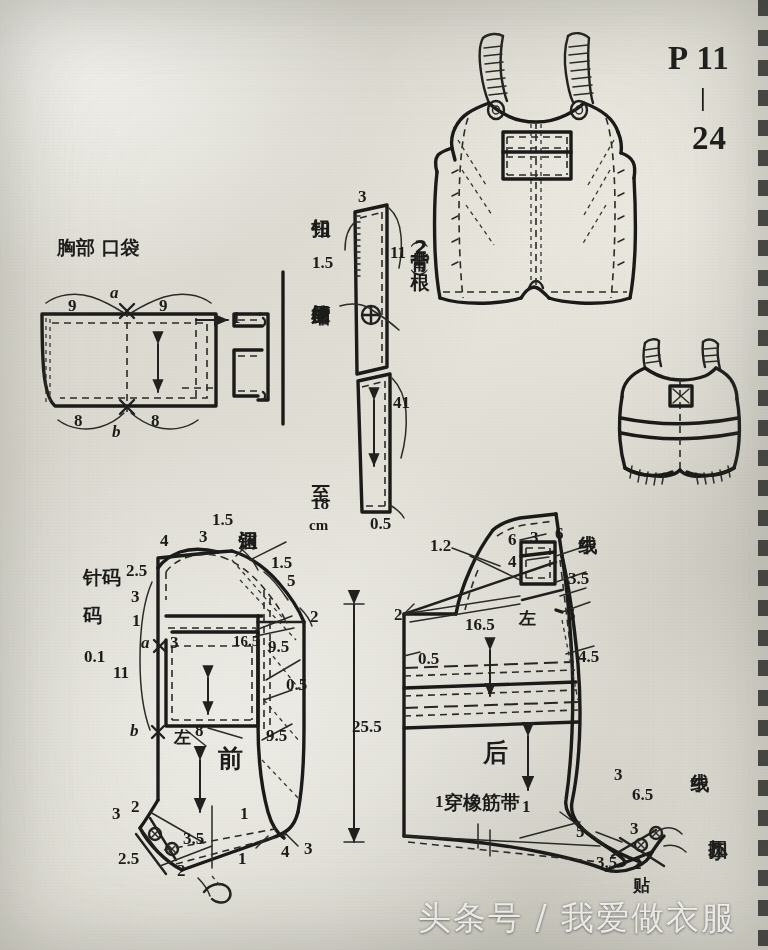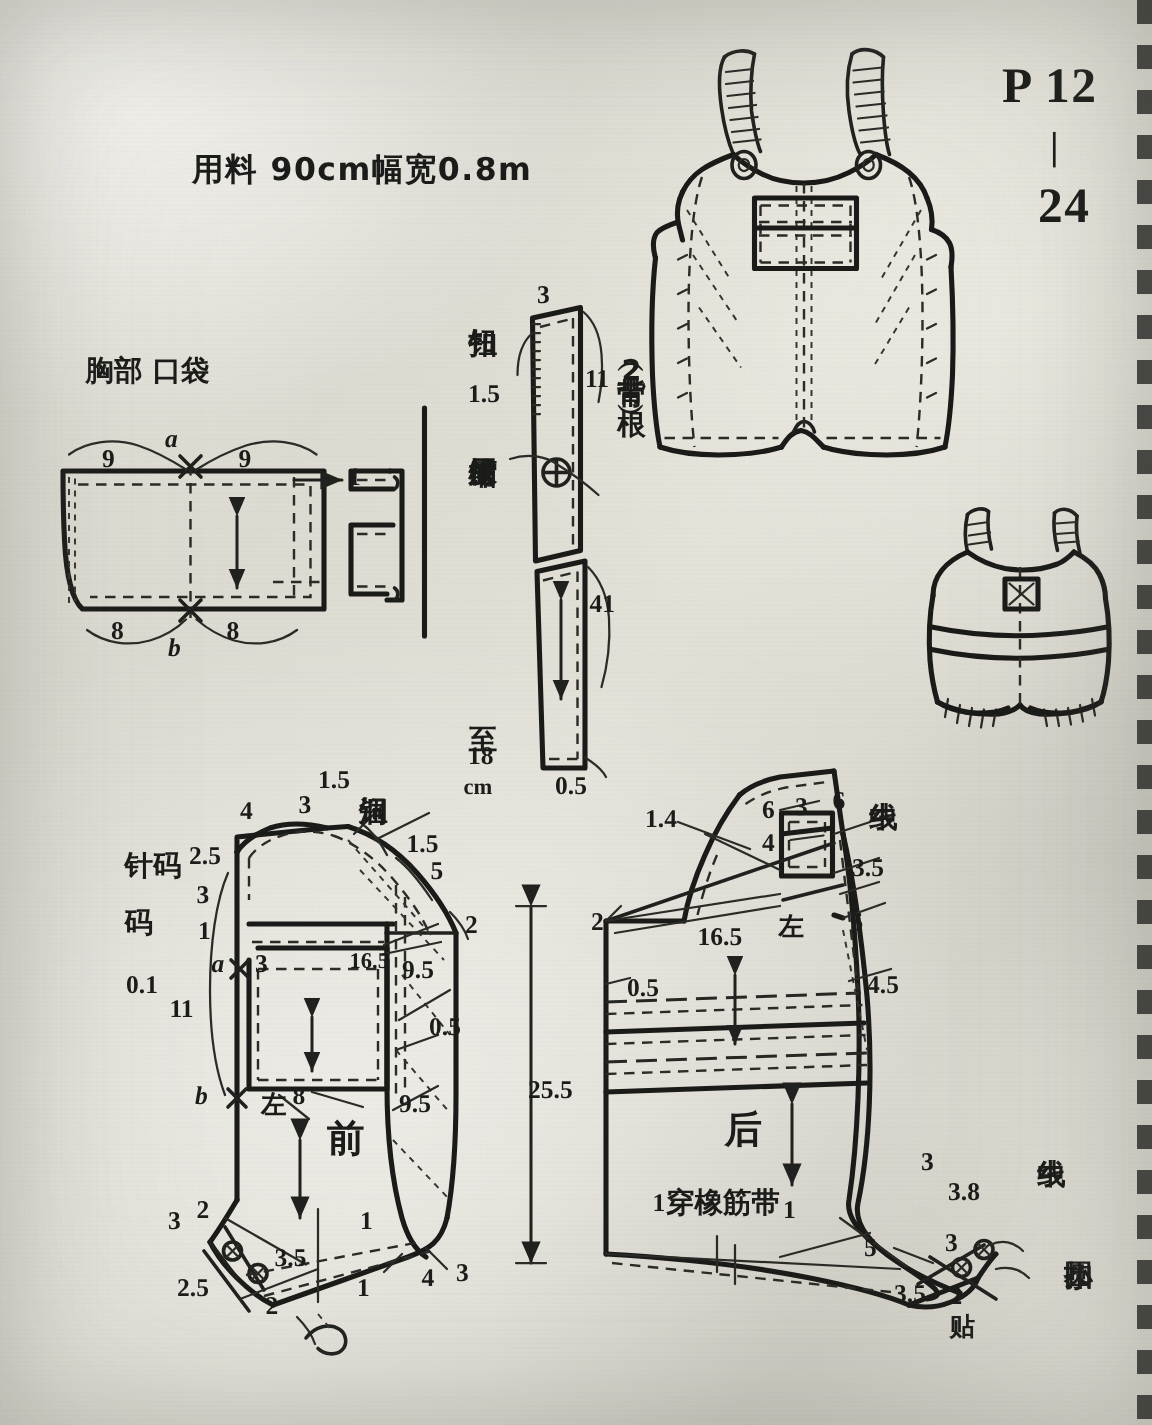--- a/index.html
+++ b/index.html
@@ -383,23 +383,22 @@
 
       <path class="sm" d="M404,656 L420,652"></path>
       <path class="sm" d="M404,614 L414,604"></path>
       <path class="sm" d="M560,596 L586,588"></path>
       <path class="sm" d="M520,540 L546,534"></path>
       <path class="sm" d="M478,824 L478,848"></path>
       <path class="sm" d="M490,830 L490,856"></path>
     </g>
   </svg>
 
-  <div class="txt cn hdr" style="left:128px; top:103px;">用料   90cm幅宽0.8m</div>
-
-  <div class="txt pg" style="left:668px; top:42px;">P 12</div>
+
+  <div class="txt pg" style="left:668px; top:42px;">P 11</div>
   <div class="txt pg" style="left:700px; top:85px; font-size:26px;">|</div>
   <div class="txt pg" style="left:692px; top:122px;">24</div>
 
   <div class="txt cn lbl" style="left:57px; top:238px;">胸部 口袋</div>
   <div class="txt num d" style="left:68px; top:297px;">9</div>
   <div class="txt num d" style="left:159px; top:297px;">9</div>
   <div class="txt num d" style="left:110px; top:284px; font-style:italic;">a</div>
   <div class="txt num d" style="left:74px; top:412px;">8</div>
   <div class="txt num d" style="left:151px; top:412px;">8</div>
   <div class="txt num d" style="left:112px; top:423px; font-style:italic;">b</div>
@@ -454,36 +453,37 @@
   <div class="txt num d" style="left:304px; top:840px;">3</div>
 
   <div class="txt cn lbl" style="left:483px; top:740px; font-size:25px;">后</div>
   <div class="txt cn d" style="left:519px; top:610px;">左</div>
   <div class="txt cn lbl vert" style="left:578px; top:519px;">中线</div>
   <div class="txt cn lbl vert" style="left:690px; top:757px;">中线</div>
   <div class="txt cn lbl" style="left:444px; top:793px;">穿橡筋带</div>
   <div class="txt cn lbl vert" style="left:708px; top:825px;">小圆扣</div>
   <div class="txt cn d" style="left:633px; top:877px;">贴</div>
 
-  <div class="txt num d" style="left:430px; top:537px;">1.4</div>
+  <div class="txt num d" style="left:430px; top:537px;">1.2</div>
   <div class="txt num d" style="left:508px; top:531px;">6</div>
   <div class="txt num d" style="left:530px; top:529px;">3</div>
   <div class="txt num d" style="left:555px; top:525px;">6</div>
   <div class="txt num d" style="left:508px; top:553px;">4</div>
   <div class="txt num d" style="left:568px; top:570px;">3.5</div>
   <div class="txt num d" style="left:394px; top:606px;">2</div>
   <div class="txt num d" style="left:465px; top:616px;">16.5</div>
   <div class="txt num d" style="left:567px; top:606px;">5</div>
   <div class="txt num d" style="left:418px; top:650px;">0.5</div>
   <div class="txt num d" style="left:578px; top:648px;">4.5</div>
   <div class="txt num d" style="left:435px; top:793px;">1</div>
   <div class="txt num d" style="left:522px; top:798px;">1</div>
   <div class="txt num d" style="left:576px; top:823px;">5</div>
   <div class="txt num d" style="left:614px; top:766px;">3</div>
-  <div class="txt num d" style="left:632px; top:786px;">3.8</div>
+  <div class="txt num d" style="left:632px; top:786px;">6.5</div>
   <div class="txt num d" style="left:630px; top:820px;">3</div>
   <div class="txt num d" style="left:596px; top:854px;">3.5</div>
   <div class="txt num d" style="left:633px; top:855px;">2</div>
 
   <div id="grain"></div>
   <div id="vignette"></div>
   <div id="edge-strip"></div>
+  <div id="watermark">头条号 / 我爱做衣服</div>
 </div>
 
 </body></html>

